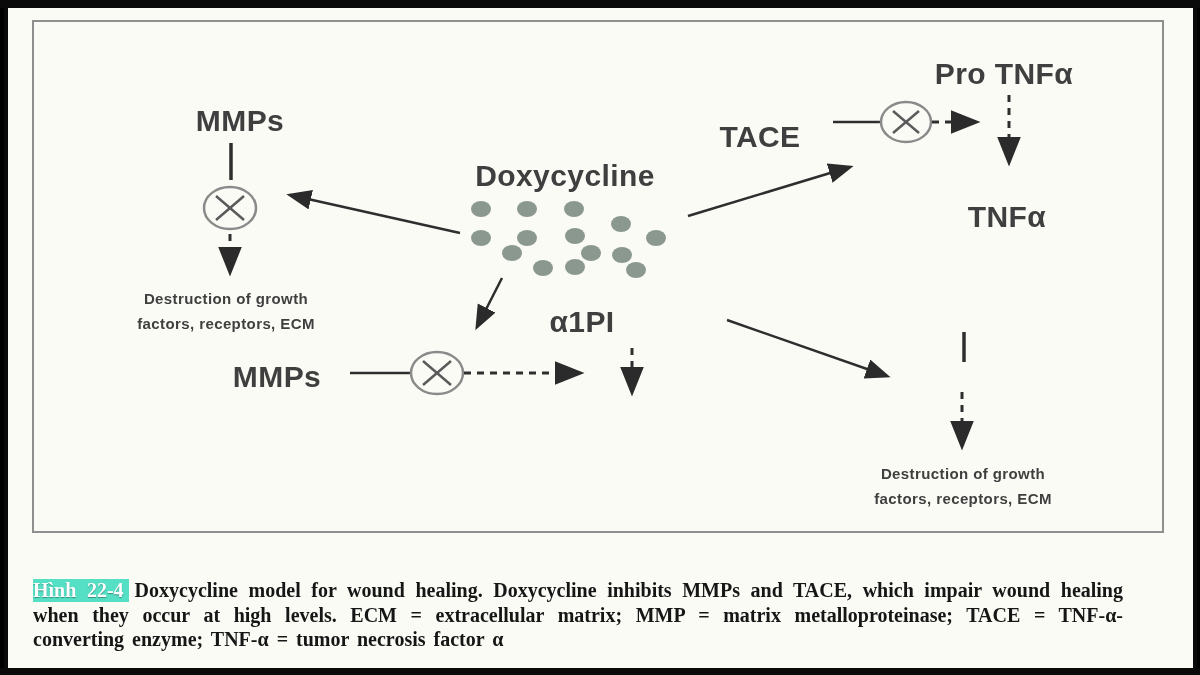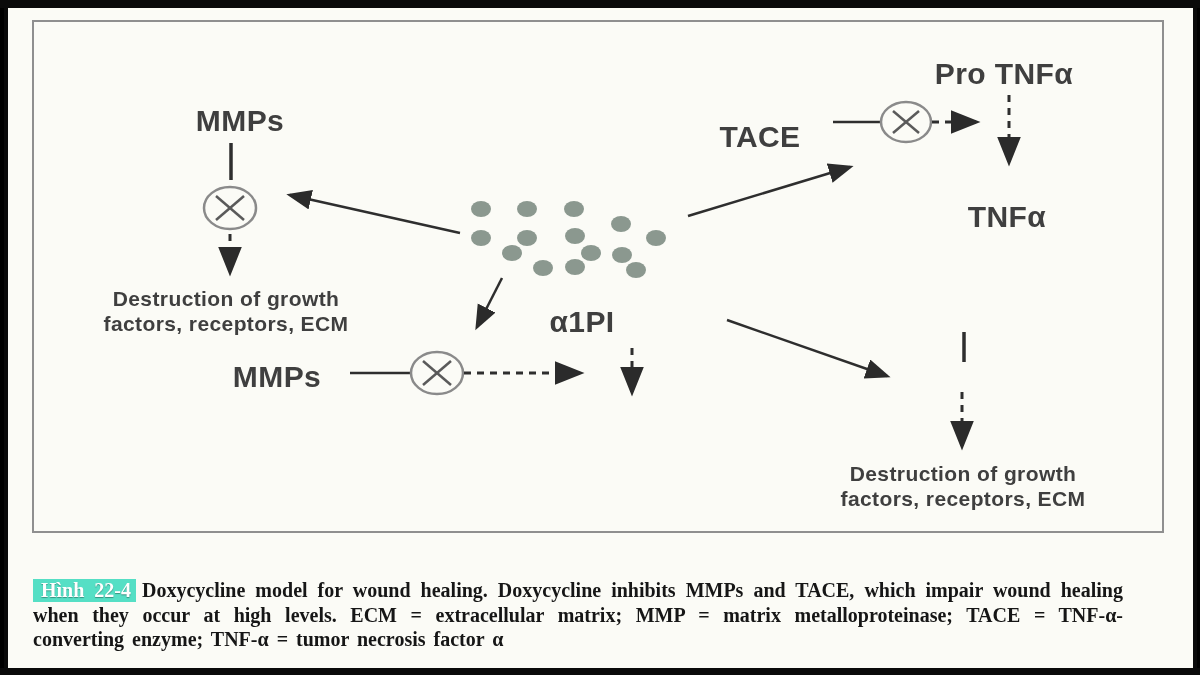--- a/index.html
+++ b/index.html
@@ -28,27 +28,27 @@
   .solid{stroke:var(--arrow);stroke-width:2.5;fill:none;}
   .thick{stroke-width:3.5;}
   .dashed{stroke:var(--arrow);stroke-width:3;fill:none;stroke-dasharray:7 6;}
   .arrowline{marker-end:url(#ah);}
   .circ{stroke:var(--circ);stroke-width:2.5;fill:none;}
   .xline{stroke:#5a5a5a;stroke-width:2.5;}
   .dot{fill:var(--dot);}
 
   .lbl{position:absolute;transform:translateX(-50%);white-space:nowrap;
     font-weight:700;font-size:30px;color:var(--label);letter-spacing:0.4px;}
-  .lbl.small{font-size:21px;}
+  .lbl.small{font-size:15px;}
   .multiline{text-align:center;line-height:25px;}
 
   .caption{position:absolute;left:33px;top:558px;width:1090px;
     font-family:"Liberation Serif",serif;font-weight:700;font-size:20px;
     line-height:24.5px;color:#161616;text-align:justify;word-spacing:3px;}
-  .fig-label{background:var(--highlight);color:#fff;padding:0 5px 1px 8px;
+  .fig-label{background:var(--highlight);color:#fff;padding:0 5px 1px 0;
     text-shadow:0 1px 1px rgba(0,0,0,0.35);margin-right:6px;}
 </style>
 </head>
 <body>
 
 <div class="stage">
   <div class="page"></div>
   <div class="edge top"></div>
   <div class="edge bottom"></div>
   <div class="edge left"></div>
@@ -114,20 +114,21 @@
 
     <line class="dashed arrowline" x1="1009" y1="95" x2="1009" y2="162"></line>
 
     <g>
       <line class="solid thick" x1="964" y1="332" x2="964" y2="362"></line>
       <line class="dashed arrowline" x1="962" y1="392" x2="962" y2="446"></line>
     </g>
   </svg>
 
   <div class="lbl" style="left:240px;top:104px;">MMPs</div>
+  <div class="lbl" style="left:565px;top:159px;">Doxycycline</div>
   <div class="lbl small multiline" style="left:226px;top:286px;">
     <div>Destruction of growth</div>
     <div>factors, receptors, ECM</div>
   </div>
   <div class="lbl" style="left:277px;top:360px;">MMPs</div>
   <div class="lbl" style="left:582px;top:305px;">α1PI</div>
   <div class="lbl" style="left:760px;top:100px;margin-top:20px;">TACE</div>
   <div class="lbl" style="left:1004px;top:57px;">Pro TNFα</div>
   <div class="lbl" style="left:1007px;top:200px;">TNFα</div>
   <div class="lbl small multiline" style="left:963px;top:461px;">

